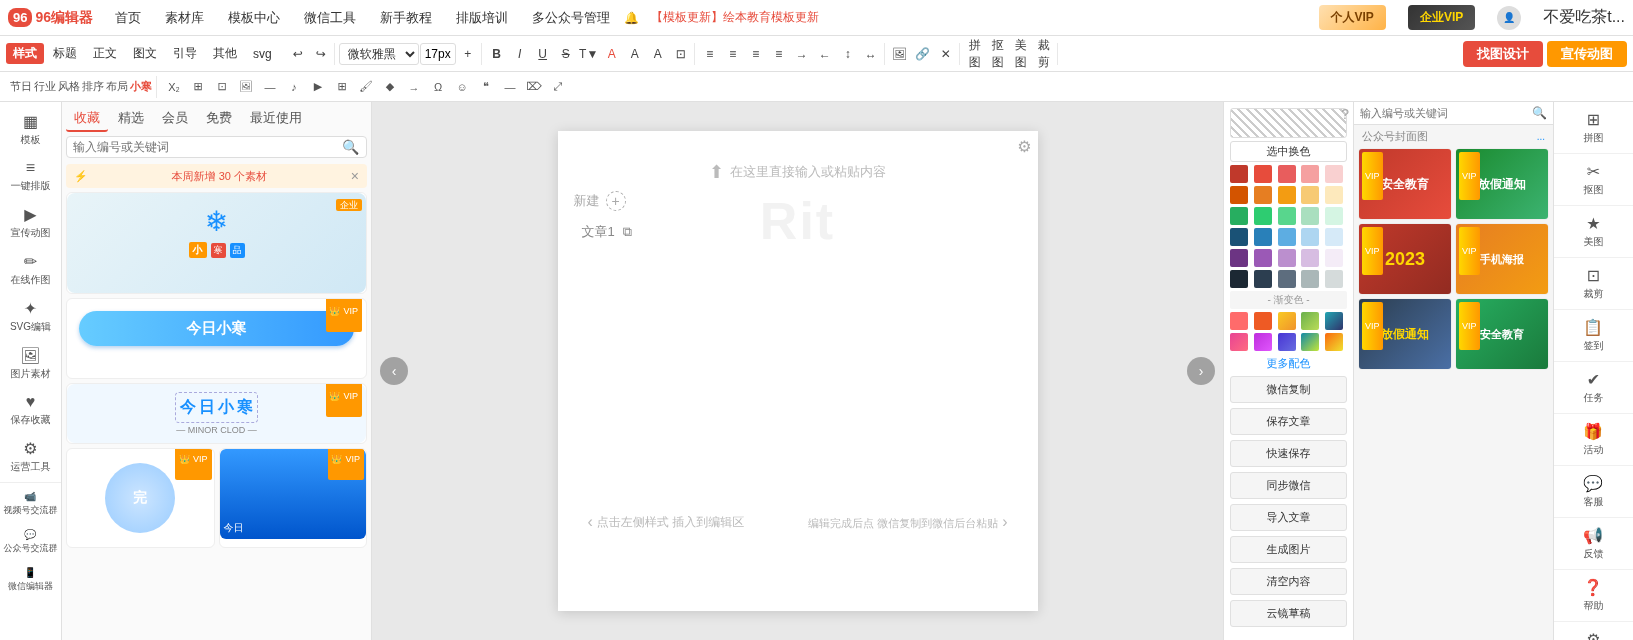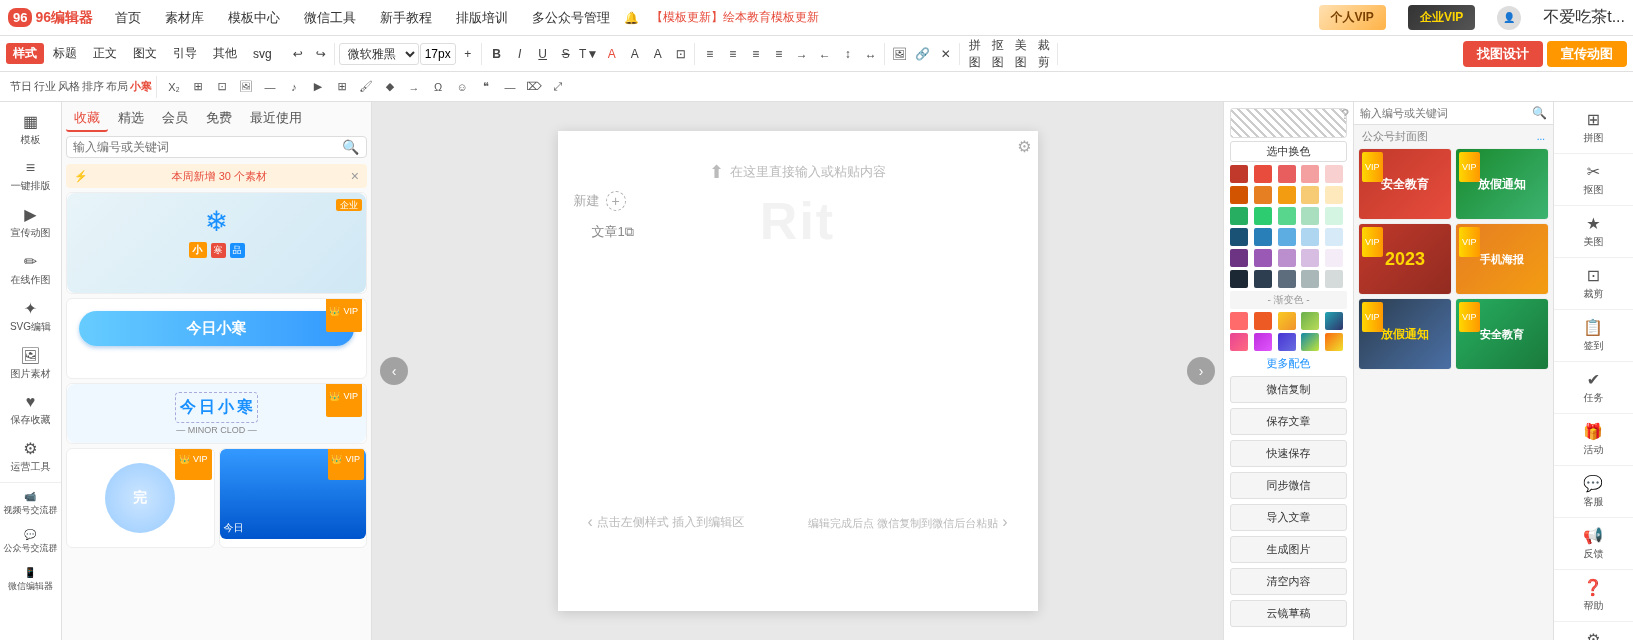--- a/index.html
+++ b/index.html
@@ -80,33 +80,33 @@
     .canvas-nav-left { position: absolute; left: 8px; top: 50%; transform: translateY(-50%); background: rgba(0,0,0,0.3); color: #fff; border-radius: 50%; width: 28px; height: 28px; display: flex; align-items: center; justify-content: center; cursor: pointer; font-size: 14px; z-index: 10; }
     .canvas-nav-right { position: absolute; right: 8px; top: 50%; transform: translateY(-50%); background: rgba(0,0,0,0.3); color: #fff; border-radius: 50%; width: 28px; height: 28px; display: flex; align-items: center; justify-content: center; cursor: pointer; font-size: 14px; z-index: 10; }
     .canvas-doc { background: #fff; width: 480px; min-height: 480px; position: relative; box-shadow: 0 2px 12px rgba(0,0,0,0.15); }
     .canvas-toolbar { position: absolute; top: 6px; right: 6px; display: flex; gap: 4px; }
     .canvas-gear { color: #aaa; font-size: 16px; cursor: pointer; }
     .canvas-paste-hint { color: #bbb; font-size: 13px; text-align: center; margin-top: 30px; display: flex; align-items: center; gap: 6px; justify-content: center; }
     .canvas-arrow { font-size: 18px; color: #bbb; }
     .canvas-new-row { display: flex; align-items: center; gap: 6px; padding: 8px 16px; }
     .canvas-new-label { color: #aaa; font-size: 13px; }
     .canvas-add-btn { background: none; border: 1px dashed #aaa; border-radius: 50%; width: 20px; height: 20px; display: flex; align-items: center; justify-content: center; cursor: pointer; color: #aaa; font-size: 14px; }
-    .canvas-doc-title { color: #888; font-size: 13px; padding: 4px 34px; display: flex; align-items: center; gap: 0; }
+    .canvas-doc-title { color: #888; font-size: 13px; padding: 4px 24px; display: flex; align-items: center; gap: 8px; }
     .canvas-doc-icon { color: #888; font-size: 13px; cursor: pointer; }
     .rcp-action-btn { width: 100%; padding: 5px 0; font-size: 11px; color: #333; background: #f5f5f5; border: 1px solid #e0e0e0; border-radius: 3px; cursor: pointer; text-align: center; margin-bottom: 2px; }
 
     
     .far-right-panel { width: 200px; background: #f5f5f5; border-left: 1px solid #e0e0e0; display: flex; flex-direction: column; }
     .frp-search { display: flex; align-items: center; background: #fff; border-bottom: 1px solid #e0e0e0; padding: 4px 6px; gap: 4px; }
     .frp-search input { border: none; outline: none; font-size: 11px; flex: 1; }
     .frp-search-icon { color: #aaa; }
     .frp-section-title { font-size: 11px; color: #888; padding: 4px 8px; display: flex; align-items: center; justify-content: space-between; }
     .frp-more { color: #1890ff; font-size: 10px; cursor: pointer; }
     .frp-card { background: #fff; border-radius: 4px; overflow: hidden; cursor: pointer; border: 1px solid #eee; position: relative; }
-    .frp-vip-badge { position: absolute; top: 3px; left: 3px; background: #ff9800; color: #fff; font-size: 9px; padding: 10px 3px; border-radius: 2px; }
+    .frp-vip-badge { position: absolute; top: 3px; left: 3px; background: #ff9800; color: #fff; font-size: 9px; padding: 19px 3px; border-radius: 2px; }
     .vip-gold { background: linear-gradient(90deg, #ffd700, #ff9800); }
 
     
     .right-actions { width: 80px; background: #fff; border-left: 1px solid #e0e0e0; display: flex; flex-direction: column; }
     .ra-item { display: flex; flex-direction: column; align-items: center; padding: 8px 4px; cursor: pointer; border-bottom: 1px solid #f0f0f0; }
     .ra-icon { font-size: 16px; color: #555; }
     .ra-label { font-size: 10px; color: #555; margin-top: 2px; text-align: center; }
 
     
     ::-webkit-scrollbar { width: 4px; height: 4px; }

